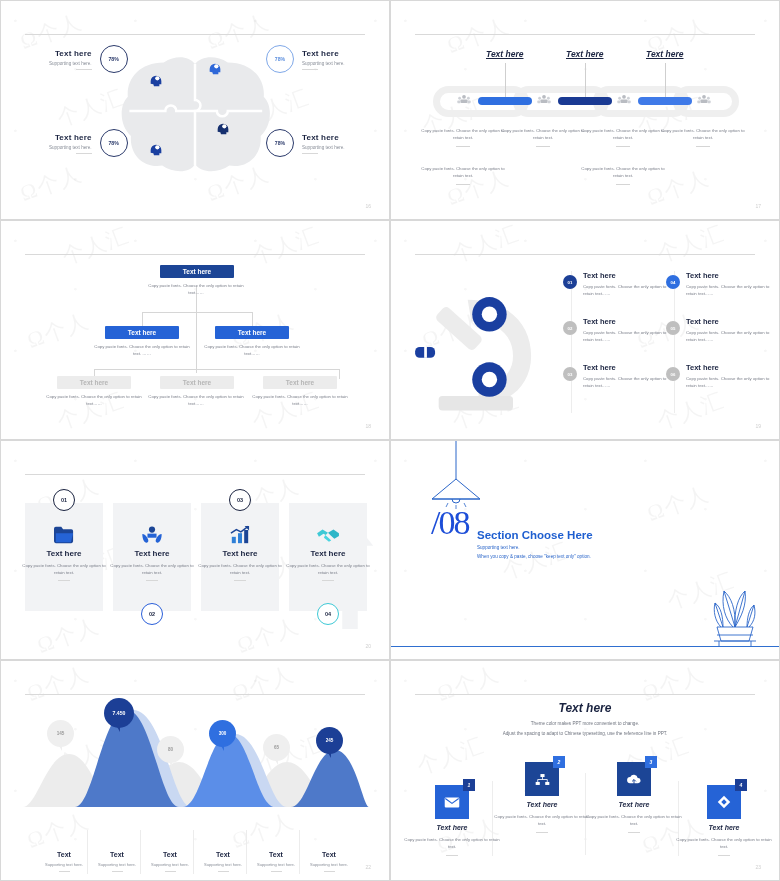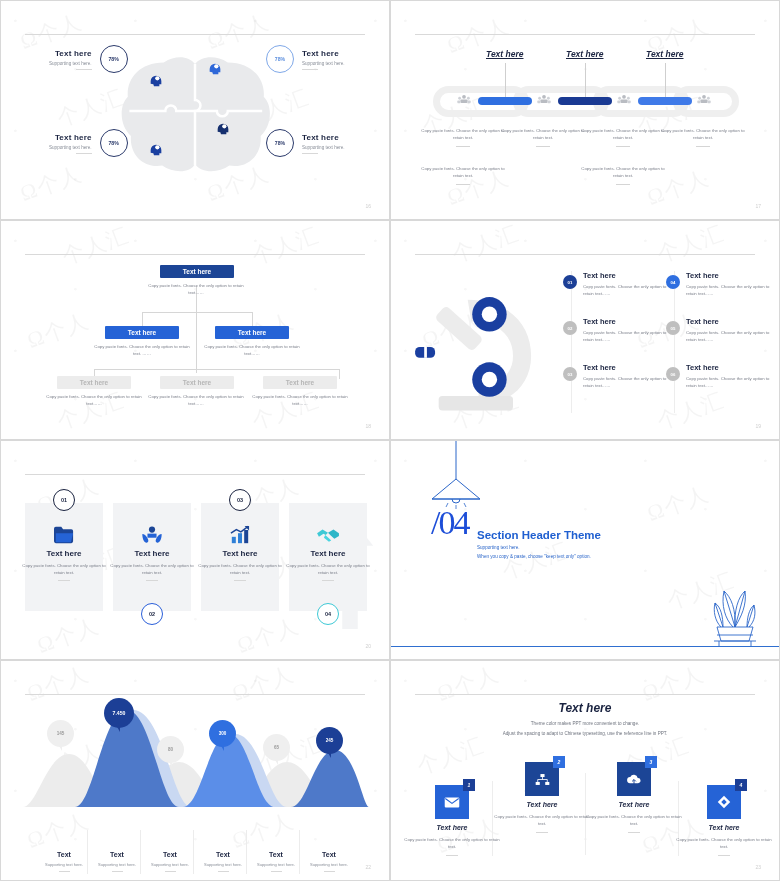--- a/index.html
+++ b/index.html
@@ -418,22 +418,22 @@
     <svg style="position:absolute;left:35px;top:0;width:60px;height:70px;z-index:2;" viewBox="0 0 60 70">
       <line x1="30" y1="0" x2="30" y2="38" stroke="#2b66c9" stroke-width="1"></line>
       <path d="M30 38 L6 58 H54 Z" fill="none" stroke="#2b66c9" stroke-width="1"></path>
       <line x1="6" y1="58" x2="54" y2="58" stroke="#2b66c9" stroke-width="1"></line>
       <path d="M26 58 a4 4 0 0 0 8 0" fill="none" stroke="#2b66c9" stroke-width="1"></path>
       <line x1="22" y1="62" x2="20" y2="66" stroke="#2b66c9" stroke-width=".8"></line>
       <line x1="30" y1="64" x2="30" y2="68" stroke="#2b66c9" stroke-width=".8"></line>
       <line x1="38" y1="62" x2="40" y2="66" stroke="#2b66c9" stroke-width=".8"></line>
     </svg>
 
-    <div class="sec-num">/04</div>
-    <div class="sec-ttl">Section Header Theme</div>
+    <div class="sec-num">/08</div>
+    <div class="sec-ttl">Section Choose Here</div>
     <div class="sec-s1">Supporting text here.</div>
     <div class="sec-s2">When you copy &amp; paste, choose "keep text only" option.</div>
 
     <svg style="position:absolute;right:18px;bottom:12px;width:56px;height:72px;z-index:2;" viewBox="0 0 56 72">
       <g fill="none" stroke="#2b66c9" stroke-width=".9">
         <path d="M28 52 C20 44 16 30 19 16 C26 22 31 34 30 52"></path>
         <path d="M19 16 L30 52"></path>
         <path d="M30 52 C36 42 42 30 40 16 C33 22 29 36 30 52"></path>
         <path d="M40 16 L30 52"></path>
         <path d="M16 52 C10 46 8 36 10 28 C16 32 18 42 18 52"></path>

